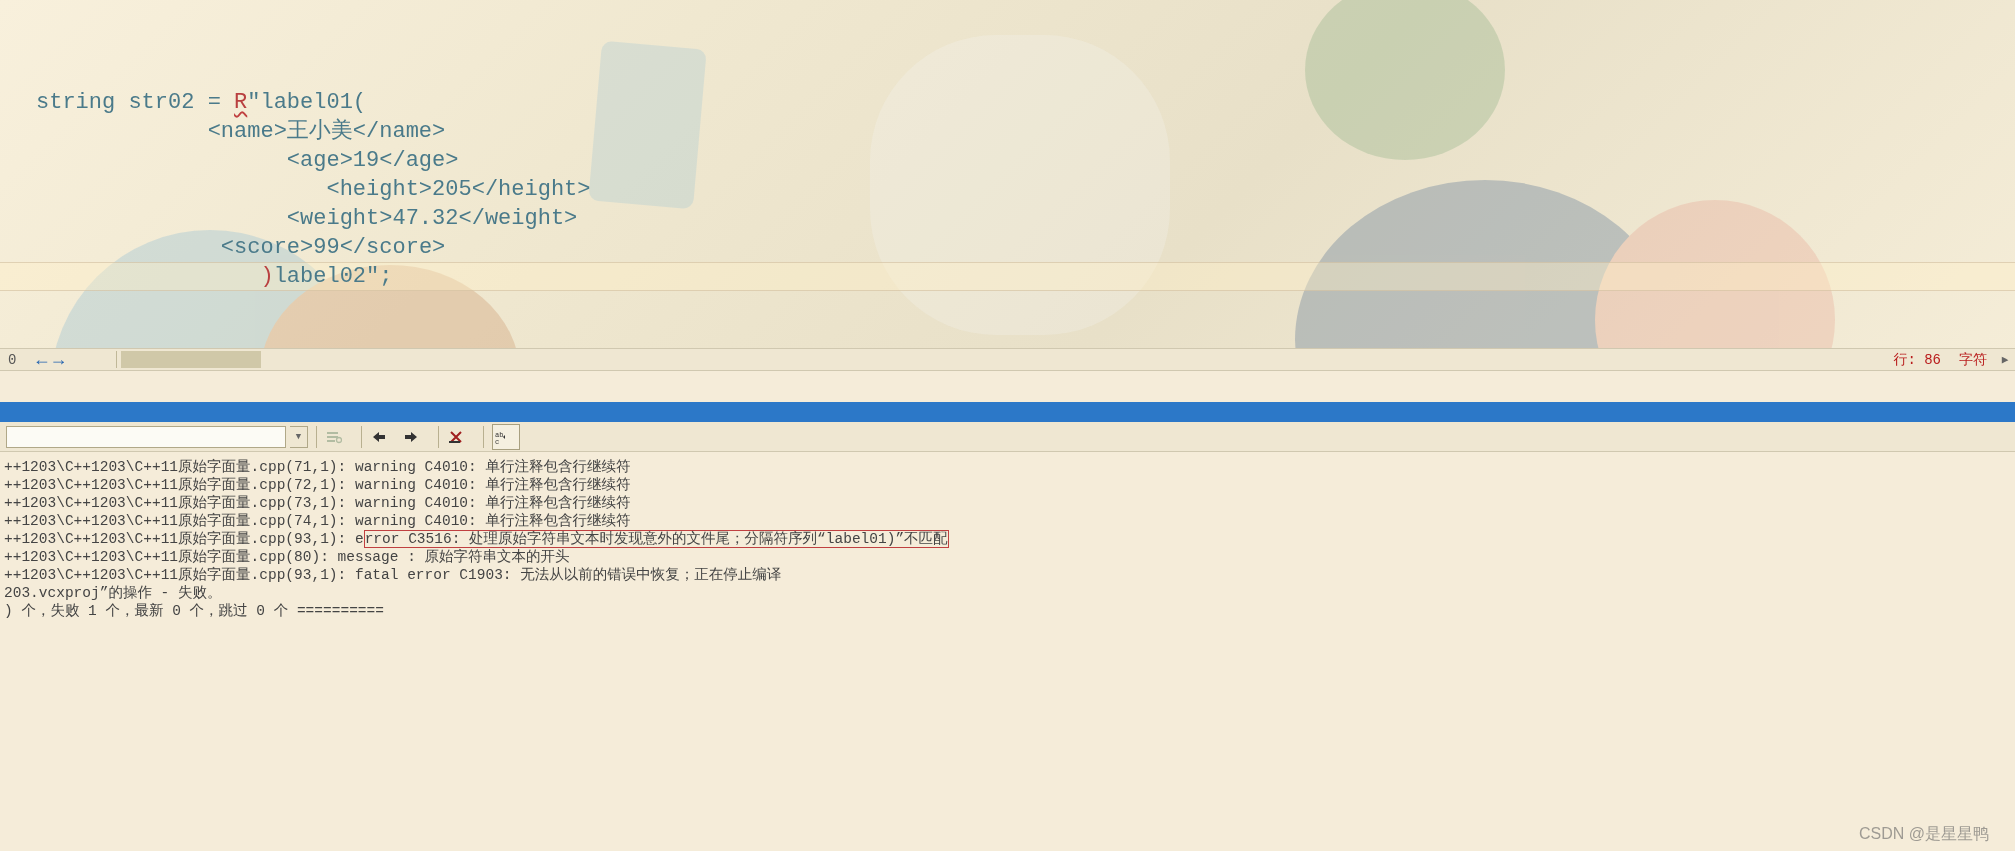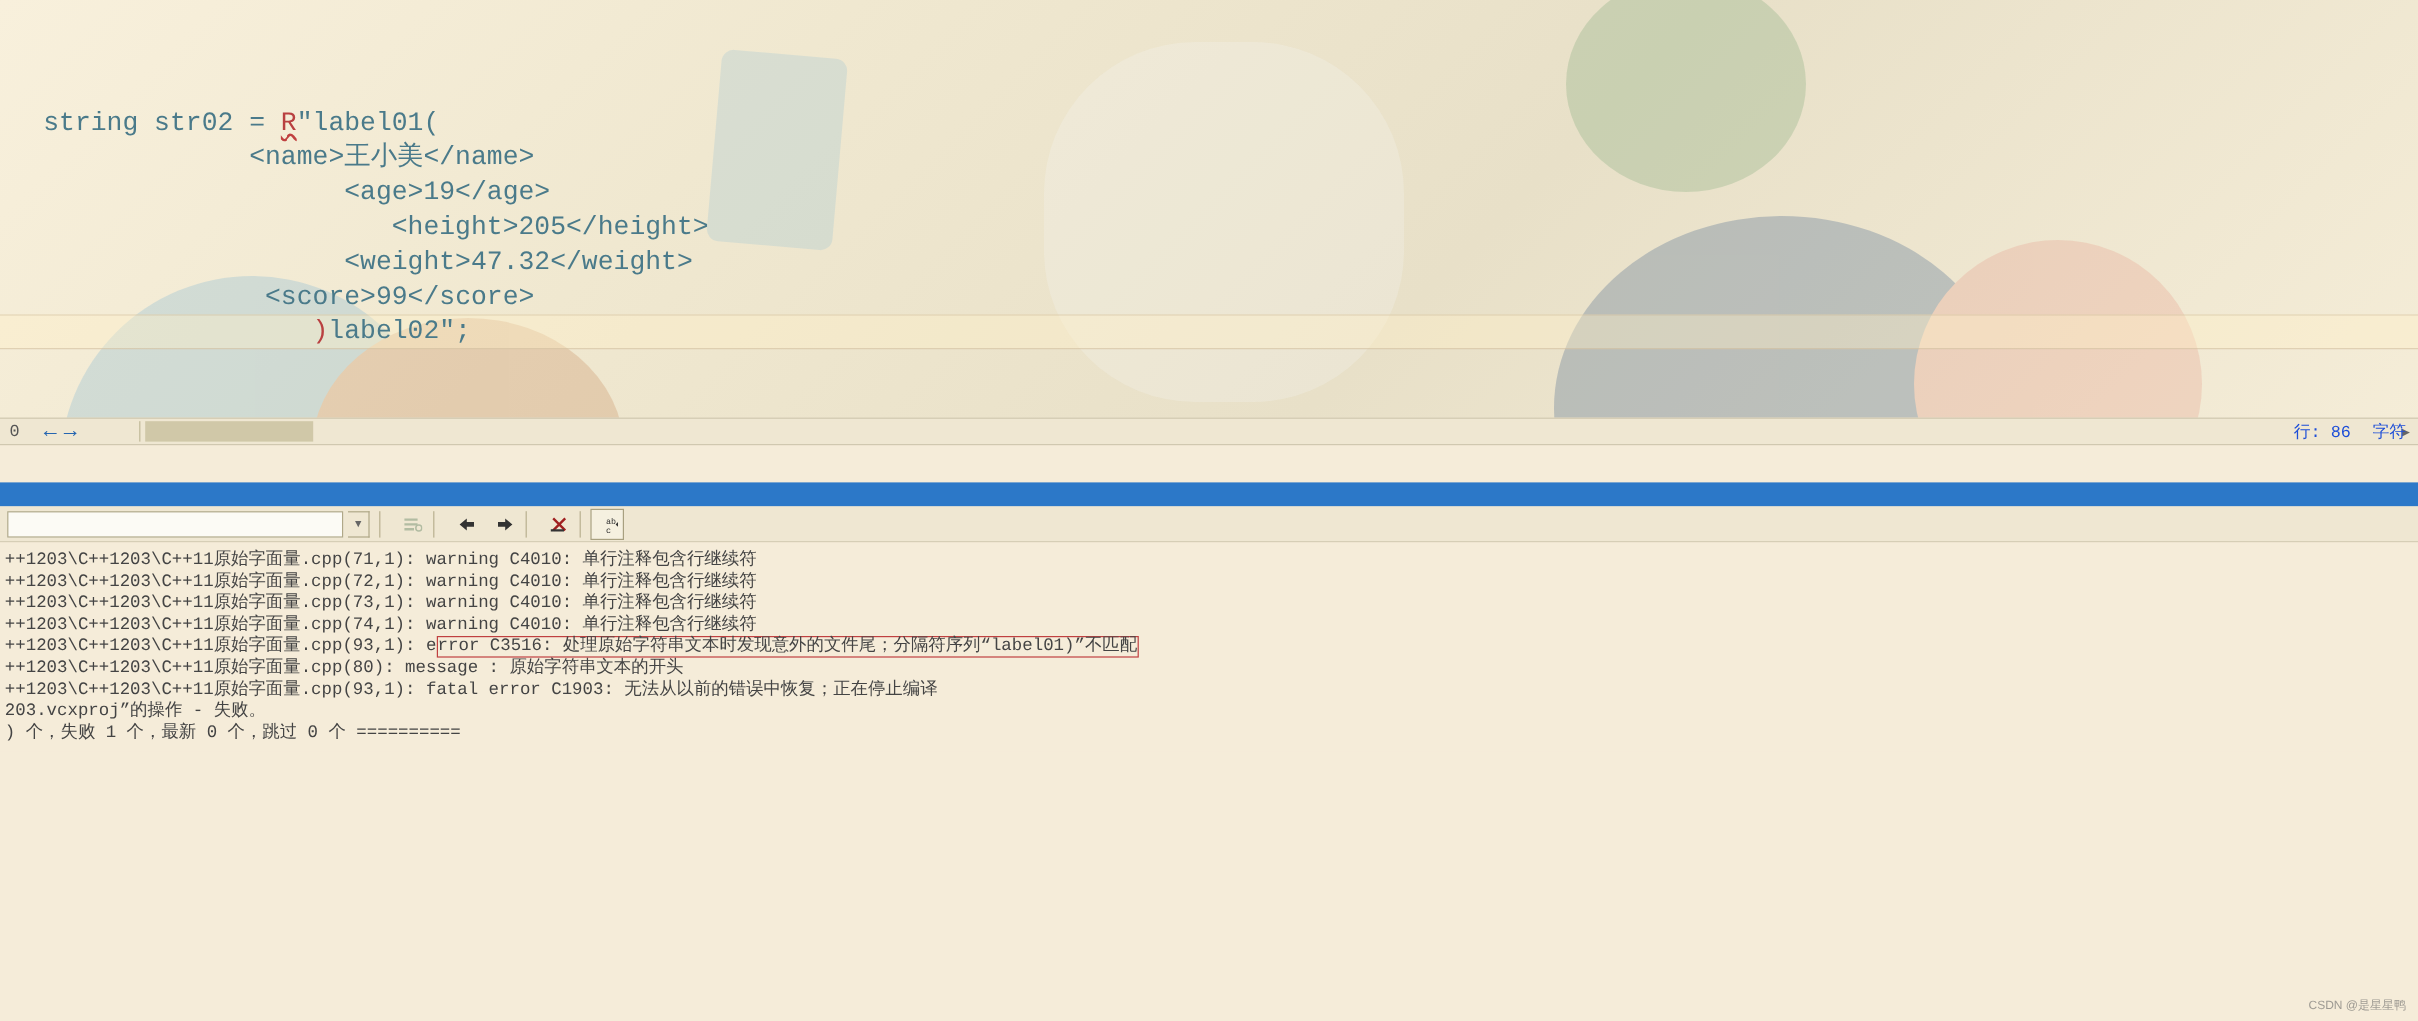--- a/index.html
+++ b/index.html
@@ -62,21 +62,21 @@
   display: flex;
   align-items: center;
   border-top: 1px solid #d0c8b0;
 }
 .sb-zero { font-size: 14px; color: #555; padding: 0 8px; }
 .sb-nav { display: flex; gap: 6px; padding: 0 12px; }
 .sb-arrow { color: #2565b0; font-size: 18px; cursor: pointer; }
 .sb-track { flex: 1; height: 17px; background: #efe7d2; margin-left: 40px; position: relative; border-left: 1px solid #c0b898; }
 .sb-thumb { position: absolute; left: 4px; width: 140px; height: 17px; background: #d0c8a8; }
 .sb-right { position: absolute; right: 0; height: 17px; width: 20px; display:flex; align-items:center; justify-content:center; color:#666; font-size:11px; }
-.status-right { position: absolute; right: 10px; font-size: 14px; color: #1d4ed8; display: flex; gap: 18px; }
+.status-right { position: absolute; right: 28px; font-size: 14px; color: #b91c1c; display: flex; gap: 18px; }
 .divider-cream { height: 32px; background: #f5ecd9; border-top: 1px solid #d0c8b0; }
 .blue-bar { height: 20px; background: #2c78c8; }
 .toolbar {
   height: 30px;
   background: #efe7d2;
   display: flex;
   align-items: center;
   padding: 0 6px;
   gap: 4px;
   border-bottom: 1px solid #d0c8b0;
@@ -89,21 +89,21 @@
   font-size: 12px;
   padding: 0 4px;
 }
 .tb-dd { width: 18px; height: 22px; display:flex; align-items:center; justify-content:center; font-size:9px; color:#666; border:1px solid #b0a888; border-left:none; background:#efe7d2;}
 .tb-sep { width: 1px; height: 22px; background: #b8b090; margin: 0 4px; }
 .tb-btn {
   width: 28px;
   height: 26px;
   display: flex;
   align-items: center;
-  justify-content: flex-end;
+  justify-content: flex-start;
   cursor: pointer;
   border: 1px solid transparent;
 }
 .tb-btn.outl { border: 1px solid #a8a080; background:#f5f0e0;}
 .tb-btn svg { width: 16px; height: 16px; }
 .ico-dim{opacity:.45}
 .output {
   padding: 6px 4px;
   font-size: 14.5px;
   line-height: 18px;
@@ -111,23 +111,23 @@
   font-family: Liberation Mono, monospace;
   white-space: pre;
   background: #f5ecd9;
 }
 .err-box {
   border: 1.5px solid #c04040;
   display: inline;
 }
 .watermark {
   position: absolute;
-  right: 10px;
+  right: 26px;
   bottom: 6px;
-  font-size: 10px;
+  font-size: 16px;
   color: rgba(100, 100, 100, 0.6);
   font-family: sans-serif;
   text-align: center;
 }
 </style>
 </head>
 <body>
 
 <div class="editor">
   <div class="editor-bg">

